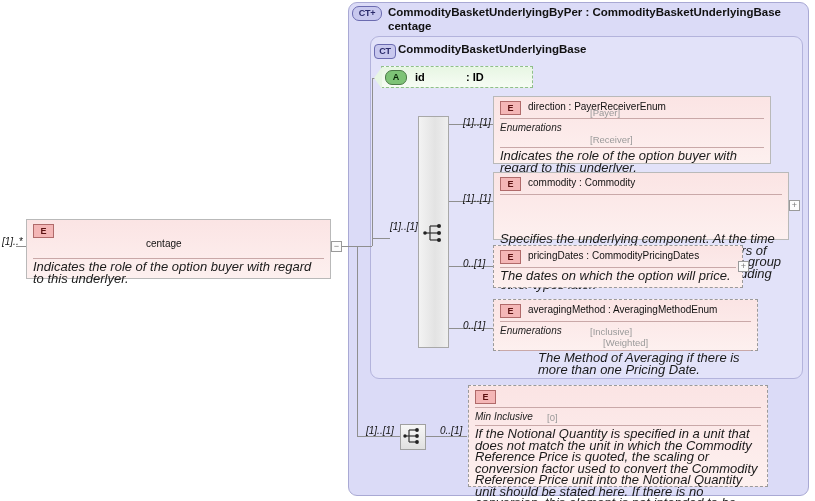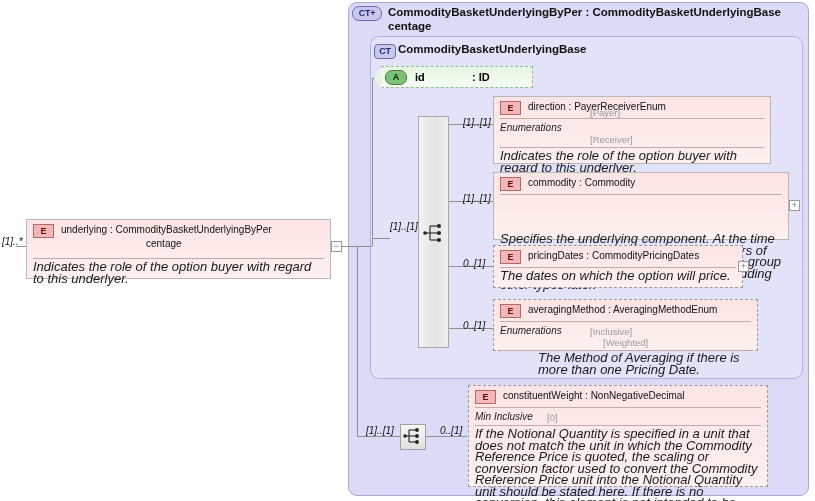--- a/index.html
+++ b/index.html
@@ -109,21 +109,21 @@
     line-height: 13px;
   }
   .attr-name {
     position: absolute;
     left: 33px; top: 4px;
     font-size: 11px;
     font-weight: bold;
   }
   .attr-type {
     position: absolute;
-    left: 90px; top: 4px;
+    left: 84px; top: 4px;
     font-size: 11px;
     font-weight: bold;
   }
 
   
   .el-box {
     position: absolute;
     background: linear-gradient(to bottom, #fbe4e4, #fdf0ef);
     box-sizing: border-box;
   }
@@ -234,21 +234,21 @@
 <body>
 
 <div id="canvas">
 
   <div class="mult" style="left:2px; top:236px;">[1]..*</div>
 
   <div class="el-box solid" style="left:26px; top:219px; width:305px; height:60px;">
     <div class="el-head">
       <span class="e-badge">E</span>
       <span class="el-title" style="left:34px; top:3px; width:262px;">
-        <span>underlying : CommodityBasketUnderlyingByPer</span><br>
+        <br>
         <span style="display:inline-block; padding-left:85px;">centage</span>
       </span>
     </div>
     <div class="sep" style="top:38px;"></div>
     <div class="el-desc" style="top:41px;">Indicates the role of the option buyer with regard to this underlyer.</div>
   </div>
 
   <div class="toggle" style="left:331px; top:241px;">−</div>
 
   <div class="line-h" style="left:16px; top:246px; width:10px;"></div>
@@ -367,21 +367,20 @@
     <circle cx="14" cy="10" r="1.9" fill="#222"></circle>
     <circle cx="14" cy="16" r="1.9" fill="#222"></circle>
   </svg>
 
   <div class="line-h" style="left:426px; top:436px; width:41px;"></div>
   <div class="mult" style="left:440px; top:425px;">0..[1]</div>
 
   <div class="el-box dashed" style="left:468px; top:385px; width:300px; height:102px;">
     <div class="el-head">
       <span class="e-badge">E</span>
-      <span class="el-title">constituentWeight : NonNegativeDecimal</span>
     </div>
     <div class="sep" style="top:21px;"></div>
     <span class="facet-label" style="left:6px; top:25px;">Min Inclusive</span>
     <span class="facet-val" style="left:78px; top:26px;">[0]</span>
     <div class="sep" style="top:39px;"></div>
     <div class="el-desc" style="top:42px;">If the Notional Quantity is specified in a unit that does not match the unit in which the Commodity Reference Price is quoted, the scaling or conversion factor used to convert the Commodity Reference Price unit into the Notional Quantity unit should be stated here. If there is no conversion, this element is not intended to be used.</div>
   </div>
 
 </div>
 

